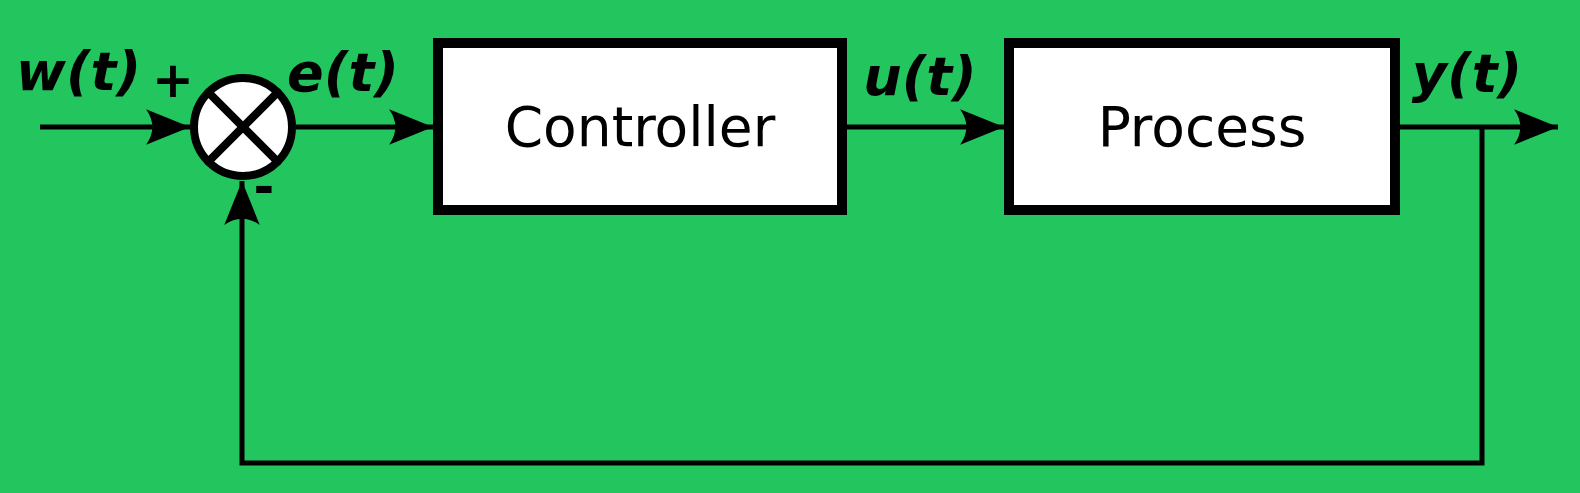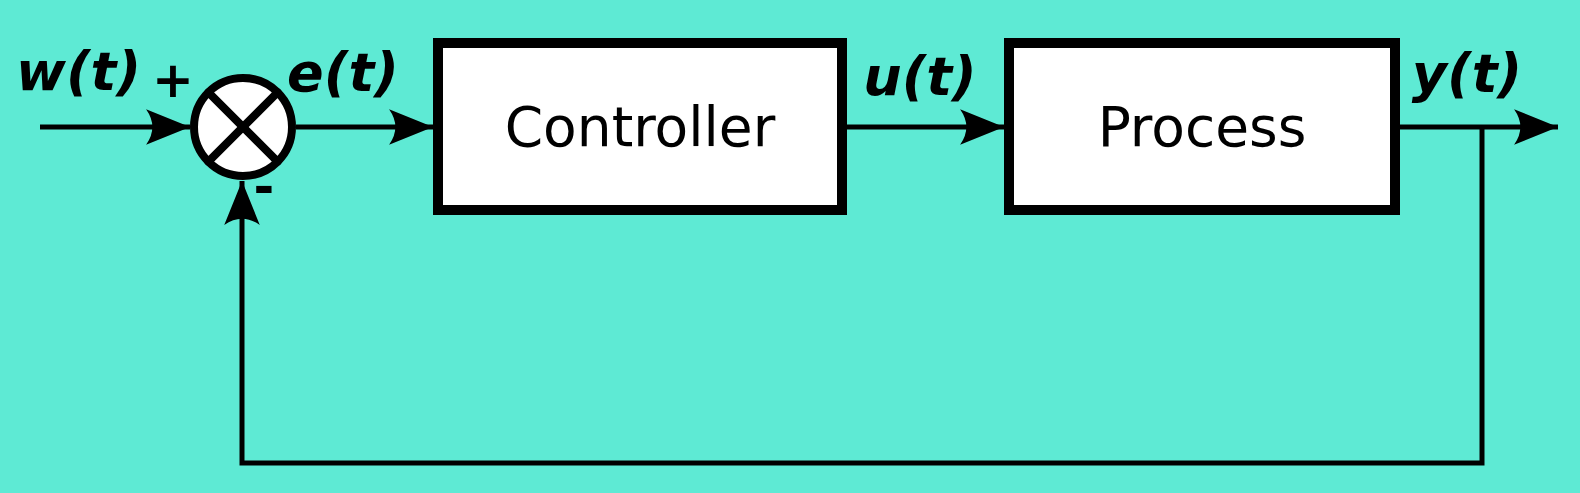--- a/index.html
+++ b/index.html
@@ -3,21 +3,21 @@
 <meta charset="utf-8">
 <style>
   html, body {
     margin: 0;
     padding: 0;
     background: #ffffff;
   }
   .diagram-wrap {
     width: 1580px;
     height: 493px;
-    background: #5eead4;
+    background: #22c55e;
     overflow: hidden;
   }
   svg {
     display: block;
   }
   .block-label {
     font-family: "DejaVu Sans", "Liberation Sans", sans-serif;
     font-size: 55px;
     font-weight: normal;
     fill: #000000;

